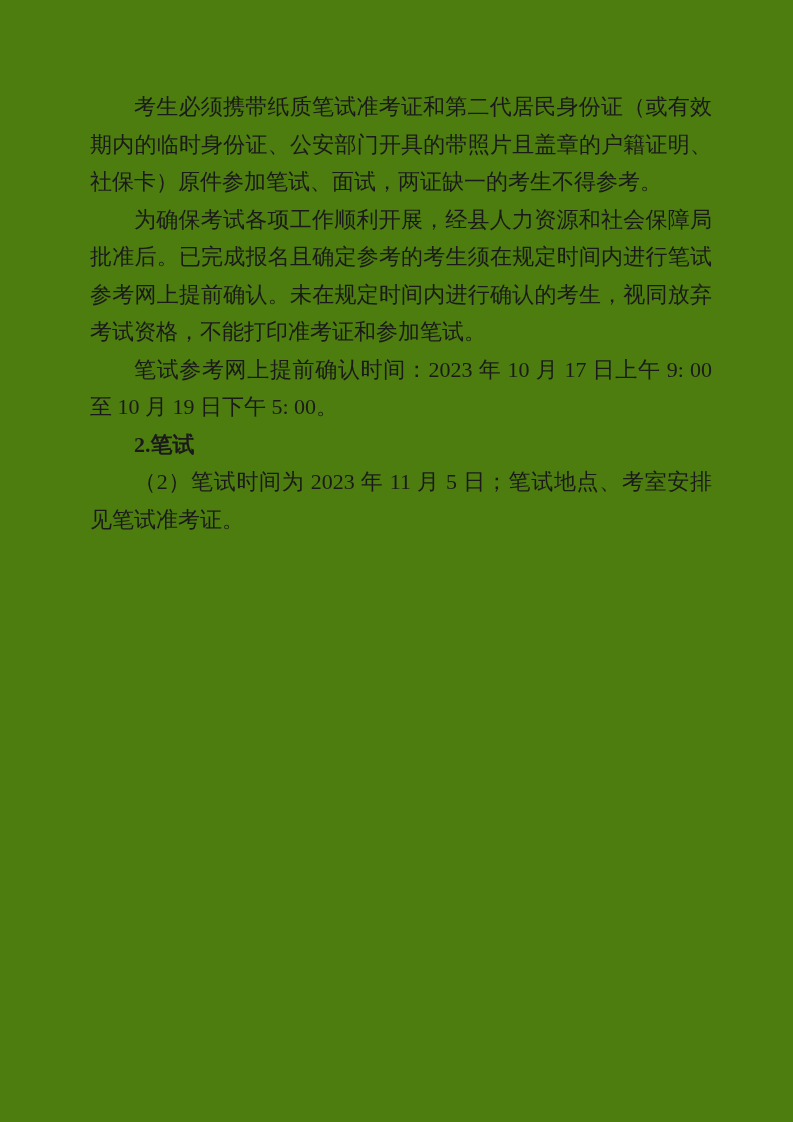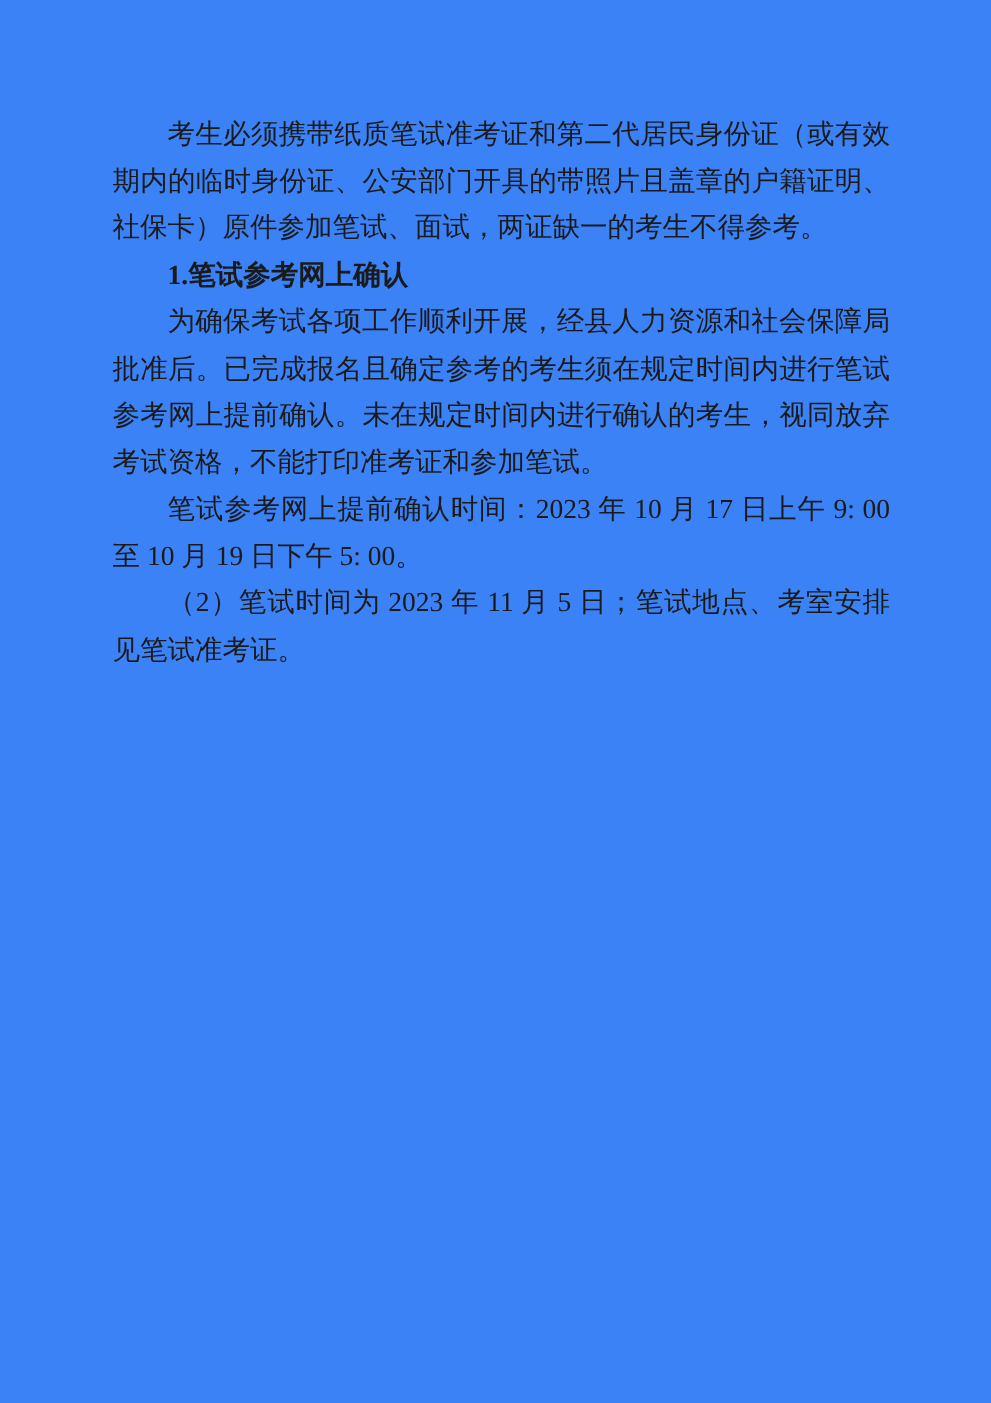--- a/index.html
+++ b/index.html
@@ -4,21 +4,21 @@
 <style>
   html, body {
     margin: 0;
     padding: 0;
     background: #ffffff;
   }
   .page {
     position: relative;
     width: 793px;
     height: 1122px;
-    background: #3b82f6;
+    background: #4d7c0f;
     overflow: hidden;
     font-family: "Liberation Serif", "DejaVu Serif", serif;
   }
   .content {
     position: absolute;
     top: 88px;
     left: 90px;
     width: 622px;
     color: #1a1a1a;
     font-size: 22px;
@@ -36,18 +36,18 @@
     font-weight: bold;
     text-align: left;
   }
 </style>
 </head>
 <body>
 
 <div class="page">
   <div class="content">
     <p class="body">考生必须携带纸质笔试准考证和第二代居民身份证（或有效期内的临时身份证、公安部门开具的带照片且盖章的户籍证明、社保卡）原件参加笔试、面试，两证缺一的考生不得参考。</p>
-    <p class="heading">1.笔试参考网上确认</p>
     <p class="body">为确保考试各项工作顺利开展，经县人力资源和社会保障局批准后。已完成报名且确定参考的考生须在规定时间内进行笔试参考网上提前确认。未在规定时间内进行确认的考生，视同放弃考试资格，不能打印准考证和参加笔试。</p>
     <p class="body">笔试参考网上提前确认时间：2023 年 10 月 17 日上午 9: 00 至 10 月 19 日下午 5: 00。</p>
+    <p class="heading">2.笔试</p>
     <p class="body">（2）笔试时间为 2023 年 11 月 5 日；笔试地点、考室安排见笔试准考证。</p>
   </div>
 </div>
 
 </body></html>

